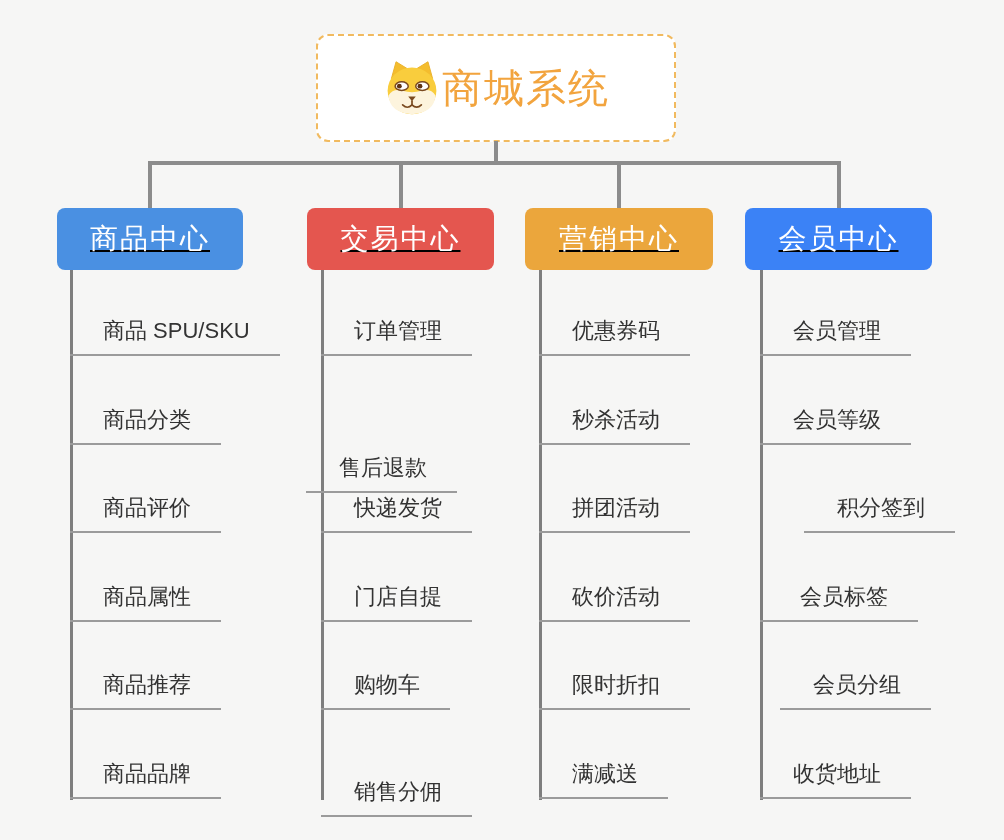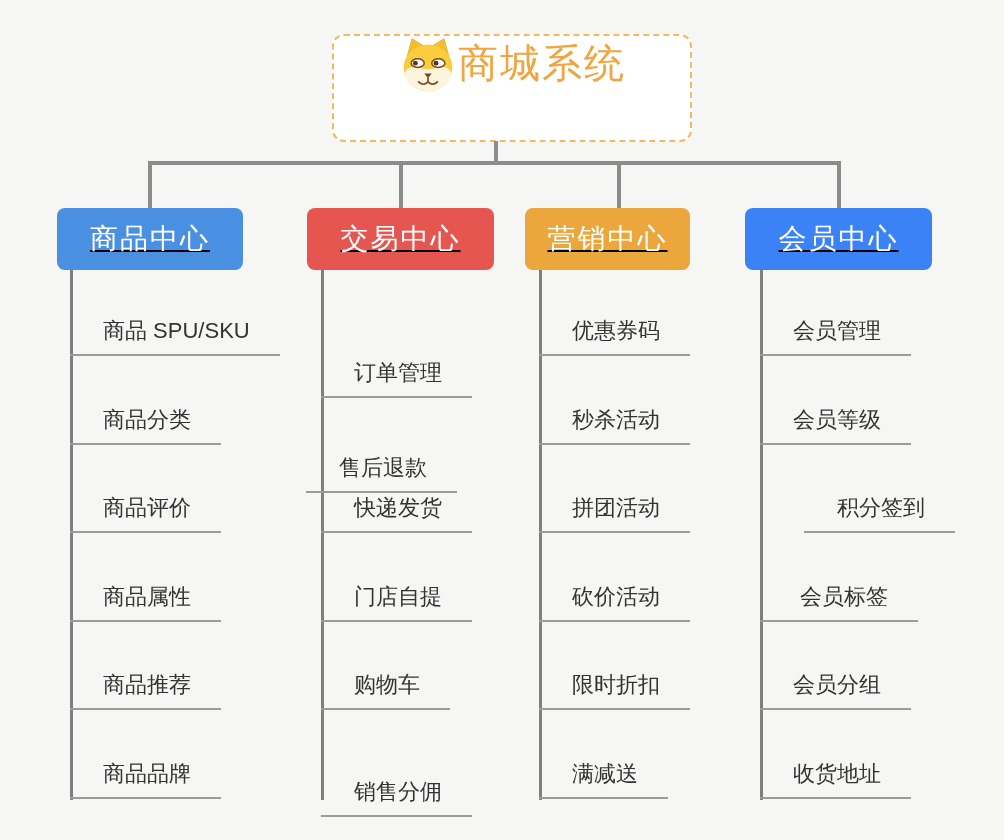--- a/index.html
+++ b/index.html
@@ -3,24 +3,24 @@
 <meta charset="utf-8">
 <style>
   html,body{margin:0;padding:0;background:#f6f6f5;}
   .canvas{
     position:relative;width:1004px;height:840px;overflow:hidden;
     background:#f6f6f5;
     font-family:"Liberation Sans",sans-serif;
   }
   
   .root-node{
-    position:absolute;left:332px;top:34px;width:360px;height:108px;
+    position:absolute;left:316px;top:34px;width:360px;height:108px;
     background:#ffffff;border:2px dashed #f1ba5f;border-radius:12px;
     box-sizing:border-box;
-    display:flex;align-items:flex-start;justify-content:center;
+    display:flex;align-items:center;justify-content:center;
   }
   .root-title{
     font-size:40px;color:#f2a43e;letter-spacing:2px;font-weight:500;
     white-space:nowrap;
   }
   .dog-icon{width:60px;height:58px;flex:0 0 auto;}
   
   .conn{position:absolute;background:#8c8c8c;}
   .root-stem{left:494px;top:141px;width:4px;height:22px;}
   .top-hline{left:148px;top:161px;width:693px;height:4px;}
@@ -82,40 +82,40 @@
       <div class="branch-item" style="left: 70px; top: 317px;">商品 SPU/SKU</div>
       <div class="branch-item" style="left: 70px; top: 406px;">商品分类</div>
       <div class="branch-item" style="left: 70px; top: 494px;">商品评价</div>
       <div class="branch-item" style="left: 70px; top: 583px;">商品属性</div>
       <div class="branch-item" style="left: 70px; top: 671px;">商品推荐</div>
       <div class="branch-item" style="left: 70px; top: 760px;">商品品牌</div>
       <div class="branch-box" style="left: 307px; width: 187px; background: rgb(228, 86, 79);">
         <span class="branch-label">交易中心</span>
       </div>
       <div class="trunk" style="left: 321px;"></div>
-      <div class="branch-item" style="left: 321px; top: 317px; margin-top: 42px;">订单管理</div>
+      <div class="branch-item" style="left: 321px; top: 317px;">订单管理</div>
       <div class="branch-item" style="left: 306px; top: 406px; margin-top: 48px;">售后退款</div>
       <div class="branch-item" style="left: 321px; top: 494px;">快递发货</div>
       <div class="branch-item" style="left: 321px; top: 583px;">门店自提</div>
       <div class="branch-item" style="left: 321px; top: 671px;">购物车</div>
       <div class="branch-item" style="left: 321px; top: 760px; margin-top: 18px;">销售分佣</div>
-      <div class="branch-box" style="left: 525px; width: 165px; background: rgb(235, 166, 60);">
+      <div class="branch-box" style="left: 525px; width: 188px; background: rgb(235, 166, 60);">
         <span class="branch-label">营销中心</span>
       </div>
       <div class="trunk" style="left: 539px;"></div>
       <div class="branch-item" style="left: 539px; top: 317px;">优惠券码</div>
       <div class="branch-item" style="left: 539px; top: 406px;">秒杀活动</div>
       <div class="branch-item" style="left: 539px; top: 494px;">拼团活动</div>
       <div class="branch-item" style="left: 539px; top: 583px;">砍价活动</div>
       <div class="branch-item" style="left: 539px; top: 671px;">限时折扣</div>
       <div class="branch-item" style="left: 539px; top: 760px;">满减送</div>
       <div class="branch-box" style="left: 745px; width: 187px; background: #3b82f6;">
         <span class="branch-label">会员中心</span>
       </div>
       <div class="trunk" style="left: 760px;"></div>
       <div class="branch-item" style="left: 760px; top: 317px;">会员管理</div>
       <div class="branch-item" style="left: 760px; top: 406px;">会员等级</div>
       <div class="branch-item" style="left: 760px; top: 494px; margin-left: 44px;">积分签到</div>
       <div class="branch-item" style="left: 760px; top: 583px; padding-left: 40px;">会员标签</div>
-      <div class="branch-item" style="left: 760px; top: 671px;">会员分组</div>
+      <div class="branch-item" style="left: 780px; top: 671px;">会员分组</div>
       <div class="branch-item" style="left: 760px; top: 760px;">收货地址</div>
     </div>
 </div>
 
 </body></html>

